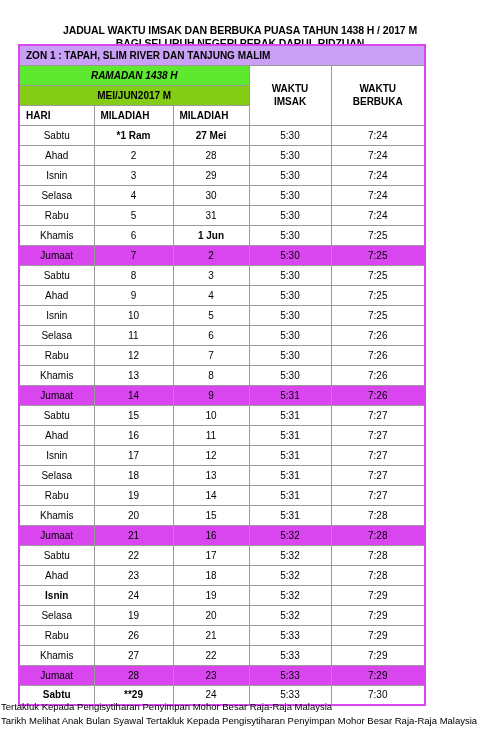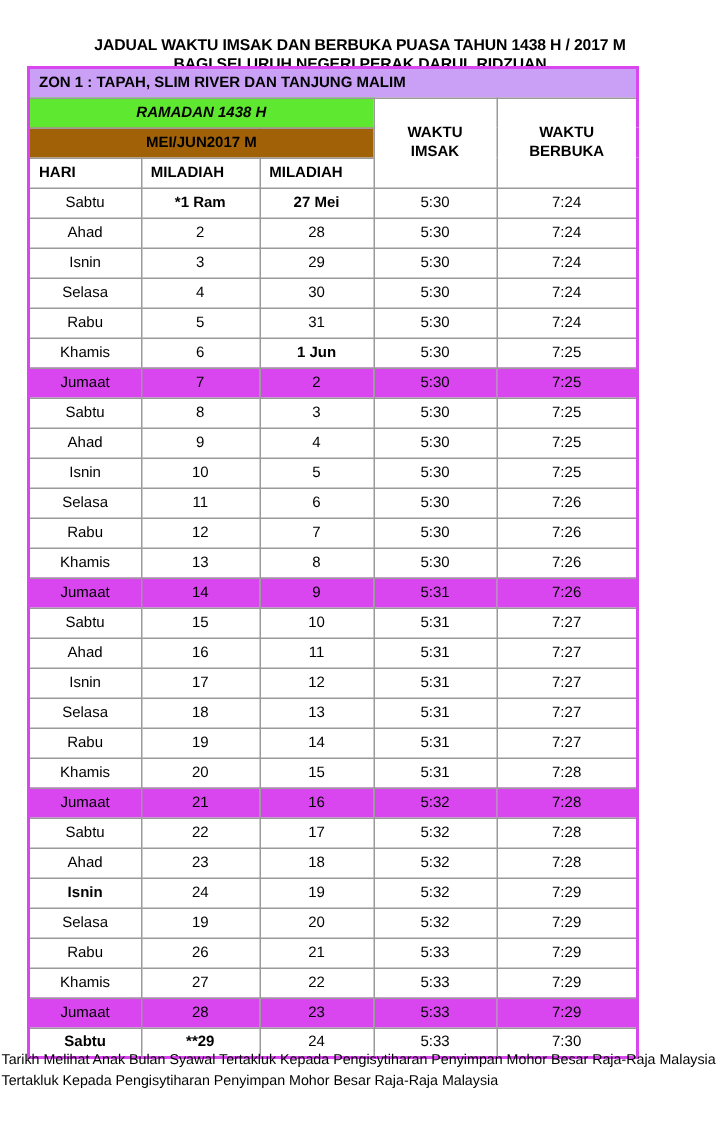--- a/index.html
+++ b/index.html
@@ -75,21 +75,21 @@
   td.ramadan {
     background: #5fe830;
     font-weight: bold;
     font-style: italic;
     text-align: center;
     font-size: 10.5px;
     height: 22px;
   }
   
   td.meijun {
-    background: #a16207;
+    background: #84cc16;
     font-weight: bold;
     text-align: center;
     font-size: 10.5px;
     height: 24px;
   }
   
   td.waktu {
     text-align: center;
     font-weight: bold;
     font-size: 10.5px;
@@ -368,17 +368,17 @@
             <td class="num b">**29</td>
             <td class="num">24</td>
             <td class="time">5:33</td>
             <td class="time">7:30</td>
           </tr>
         </tbody>
     </table>
   </div>
 
   <div class="footnotes">
+    <div class="fn">Tertakluk Kepada Pengisytiharan Penyimpan Mohor Besar Raja-Raja Malaysia</div>
     <div class="fn">Tarikh Melihat Anak Bulan Syawal Tertakluk Kepada Pengisytiharan Penyimpan Mohor Besar Raja-Raja Malaysia</div>
-    <div class="fn">Tertakluk Kepada Pengisytiharan Penyimpan Mohor Besar Raja-Raja Malaysia</div>
   </div>
 
 </div>
 
 </body></html>

